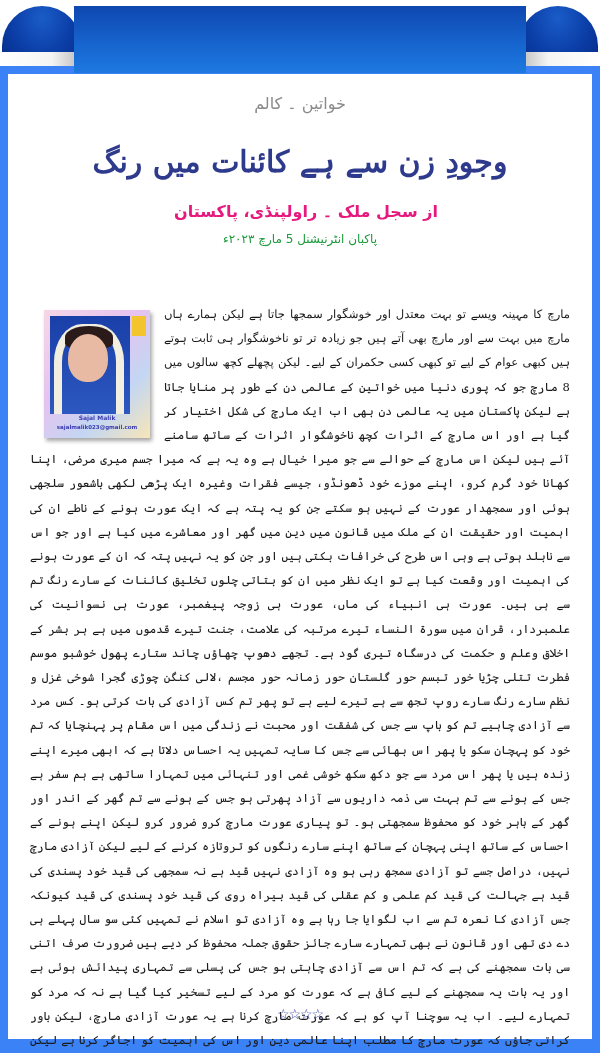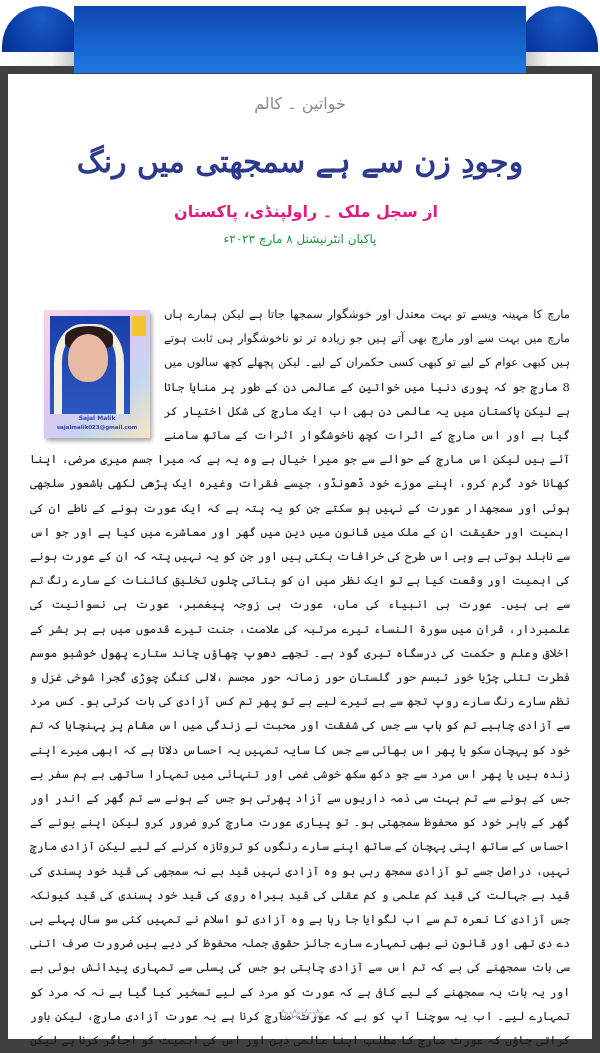--- a/index.html
+++ b/index.html
@@ -11,21 +11,21 @@
     background:radial-gradient(ellipse at 50% 20%, #1a5cc8 0%, #0b3da6 55%, #062b86 100%); }
   .tab-left { left:2px; }
   .tab-right { right:2px; }
   .tab-main { position:absolute; top:6px; left:74px; width:452px; height:67px;
     background:linear-gradient(180deg, #0f47b0 0%, #1766d0 60%, #1d78e0 100%); }
   .shelf-left, .shelf-right { position:absolute; top:52px; height:14px; background:linear-gradient(90deg,#ffffff 0%,#f4f4f4 70%,#c9c9c9 100%); }
   .shelf-left { left:0; width:74px; }
   .shelf-right { right:0; width:74px; background:linear-gradient(270deg,#ffffff 0%,#f4f4f4 70%,#c9c9c9 100%); }
 
   
-  .frame { position:absolute; left:0; top:66px; width:600px; height:987px; background:#404040; }
+  .frame { position:absolute; left:0; top:66px; width:600px; height:987px; background:#3b82f6; }
   .content { position:absolute; left:8px; top:8px; right:8px; bottom:14px; background:#ffffff; }
   .tab-main { z-index:2; }
 
   .kicker { position:absolute; top:20px; left:0; right:0; text-align:center; direction:rtl;
     font-family:"DejaVu Sans", sans-serif; font-size:16px; color:#8a8a8a; }
   .headline { position:absolute; top:70px; left:0; right:0; text-align:center; direction:rtl;
     font-family:"DejaVu Serif", serif; font-size:30px; font-weight:bold; color:#2e3a8c; }
   .byline { position:absolute; top:128px; left:0; right:0; text-align:center; direction:rtl;
     font-family:"DejaVu Sans", sans-serif; font-size:16px; font-weight:bold; color:#e5197e;margin-left:12px; }
   .source { position:absolute; top:158px; left:0; right:0; text-align:center; direction:rtl;
@@ -55,23 +55,23 @@
 <div class="banner-wrap">
   <div class="tab-left"></div>
   <div class="tab-right"></div>
   <div class="shelf-left"></div>
   <div class="shelf-right"></div>
 </div>
 
 <div class="frame">
   <div class="content">
     <div class="kicker">خواتین ۔ کالم</div>
-    <div class="headline">وجودِ زن سے ہے سمجھتی میں رنگ</div>
+    <div class="headline">وجودِ زن سے ہے کائنات میں رنگ</div>
     <div class="byline">از سجل ملک ۔ راولپنڈی، پاکستان</div>
-    <div class="source">پاکبان انٹرنیشنل ۸ مارچ ۲۰۲۳ء</div>
+    <div class="source">پاکبان انٹرنیشنل 5 مارچ ۲۰۲۳ء</div>
 
     <div class="article" style="top: 170px;">
       <div style="height:58px;"></div>
       <div class="photo">
         <div class="photo-inner">
           <div class="photo-scarf"></div>
           <div class="photo-hair"></div>
           <div class="photo-face"></div>
         </div>
         <div class="photo-logo"></div>

